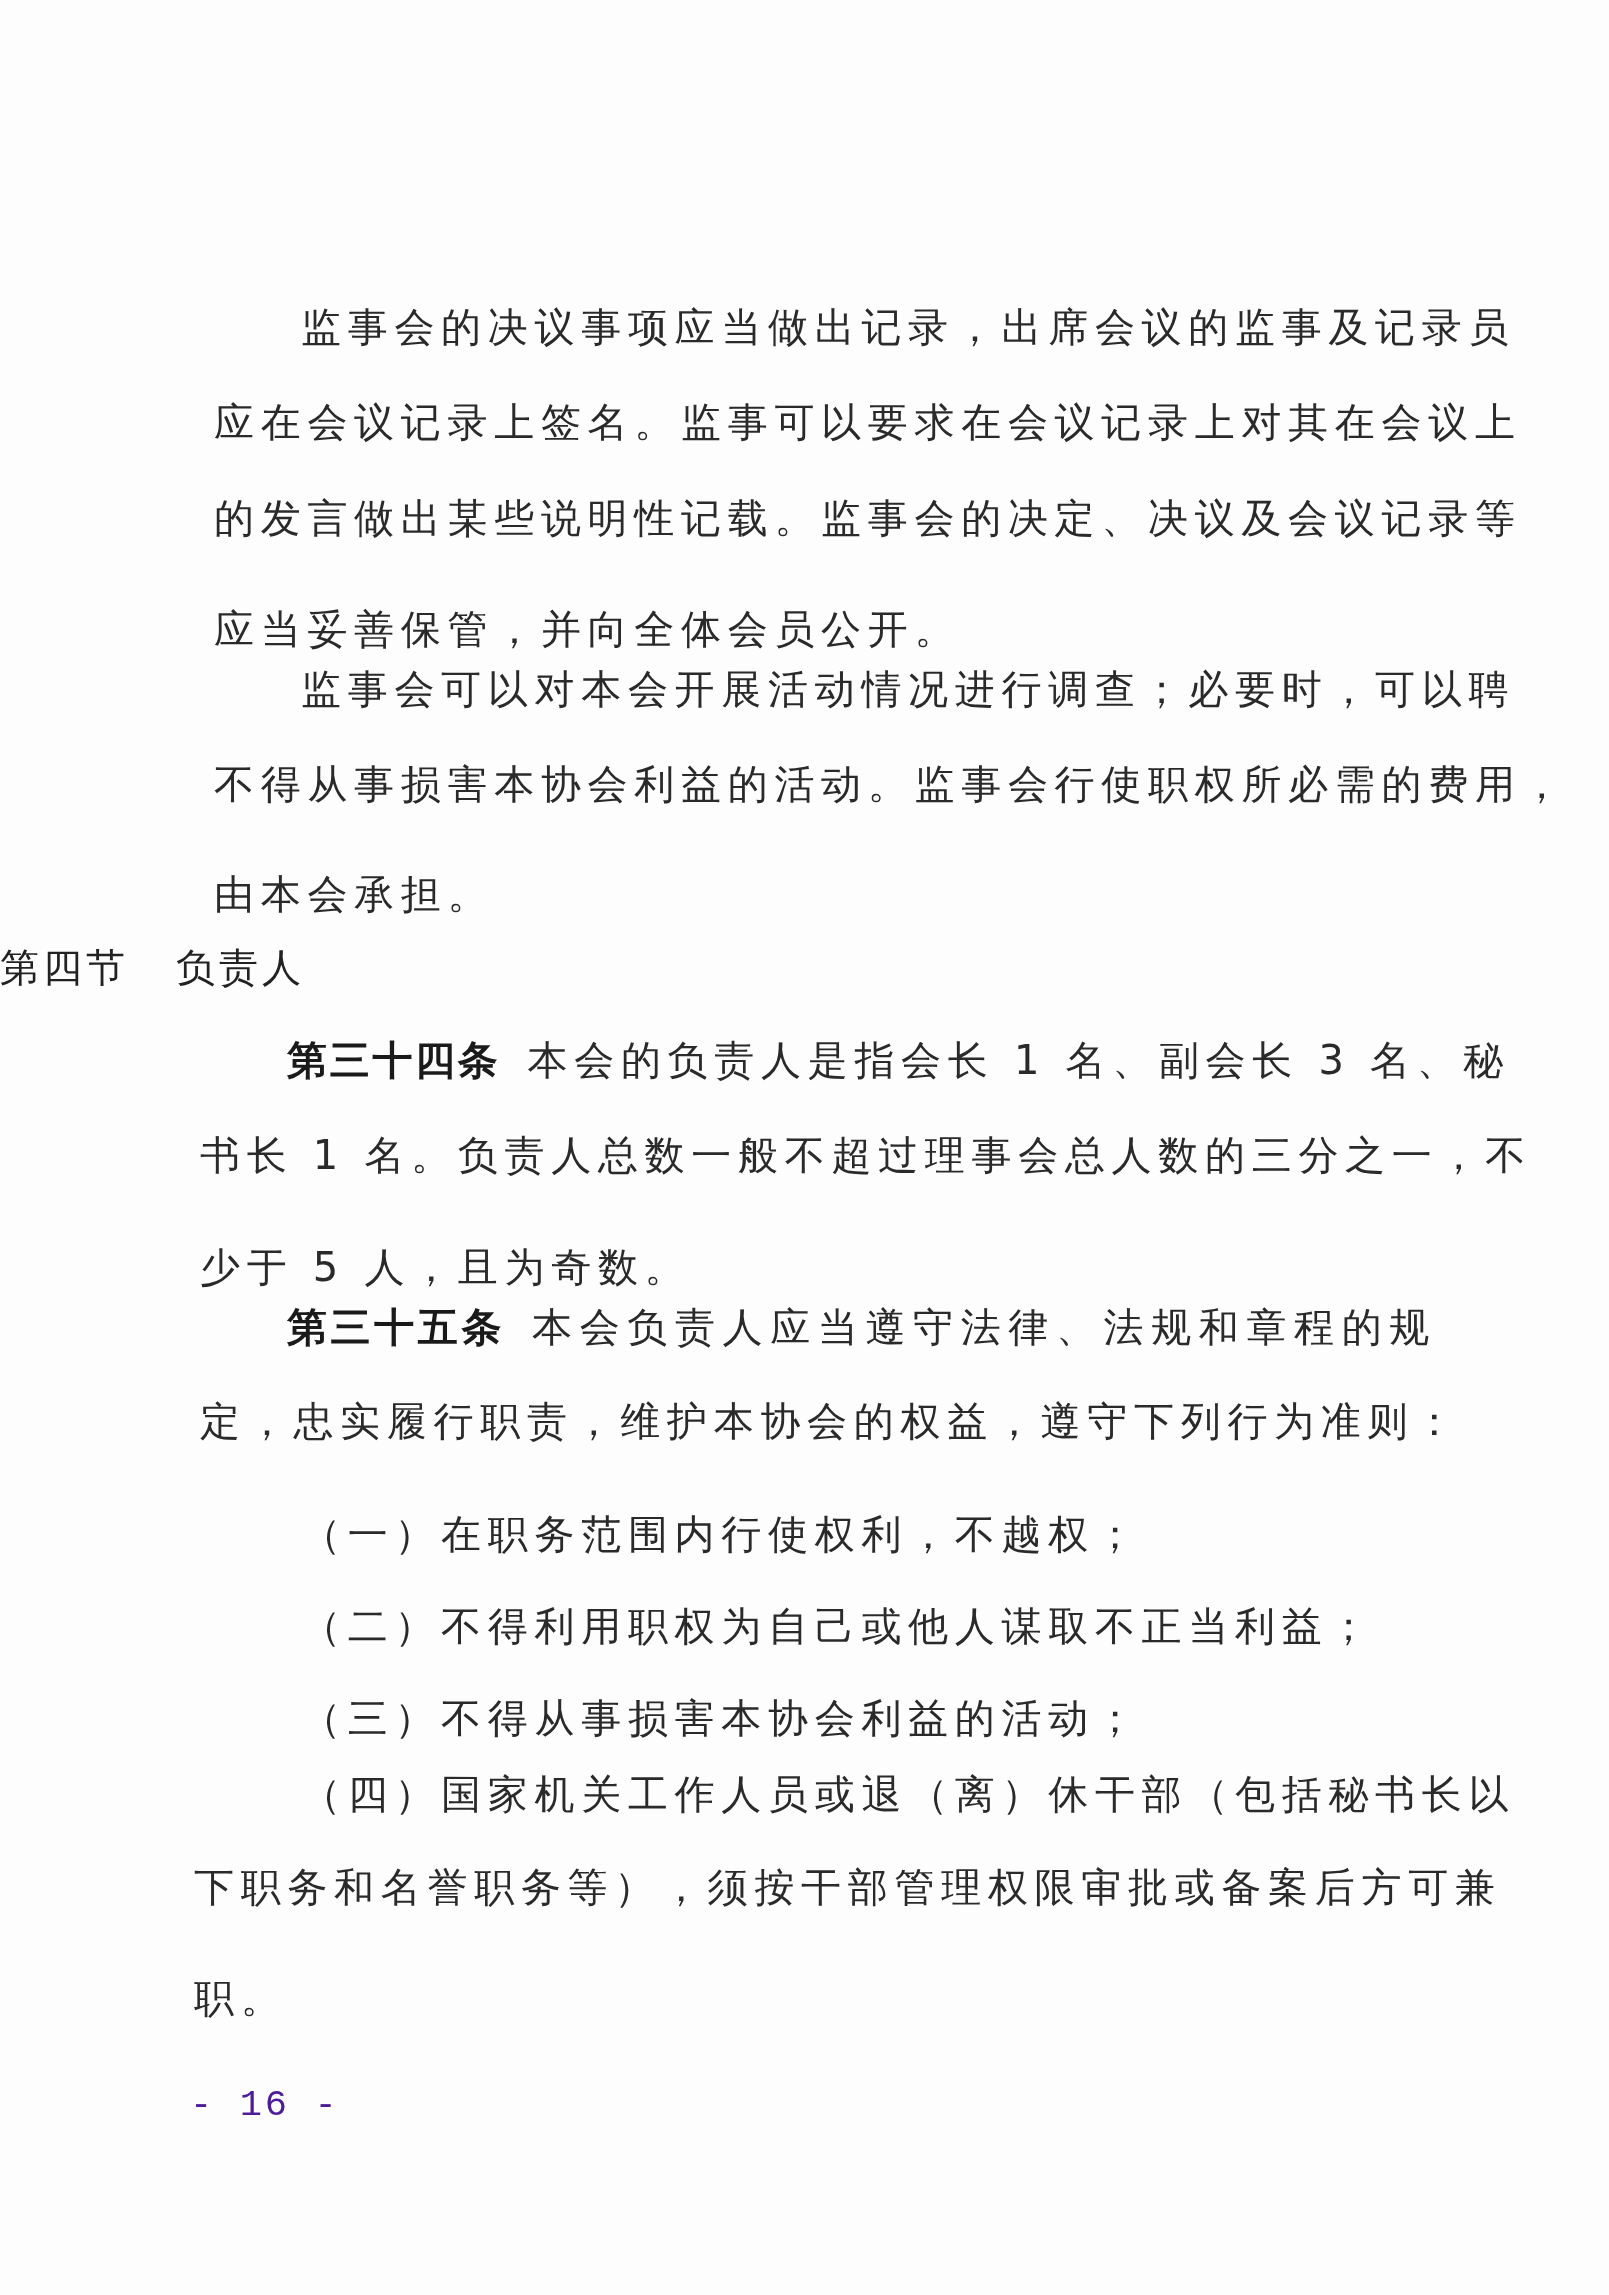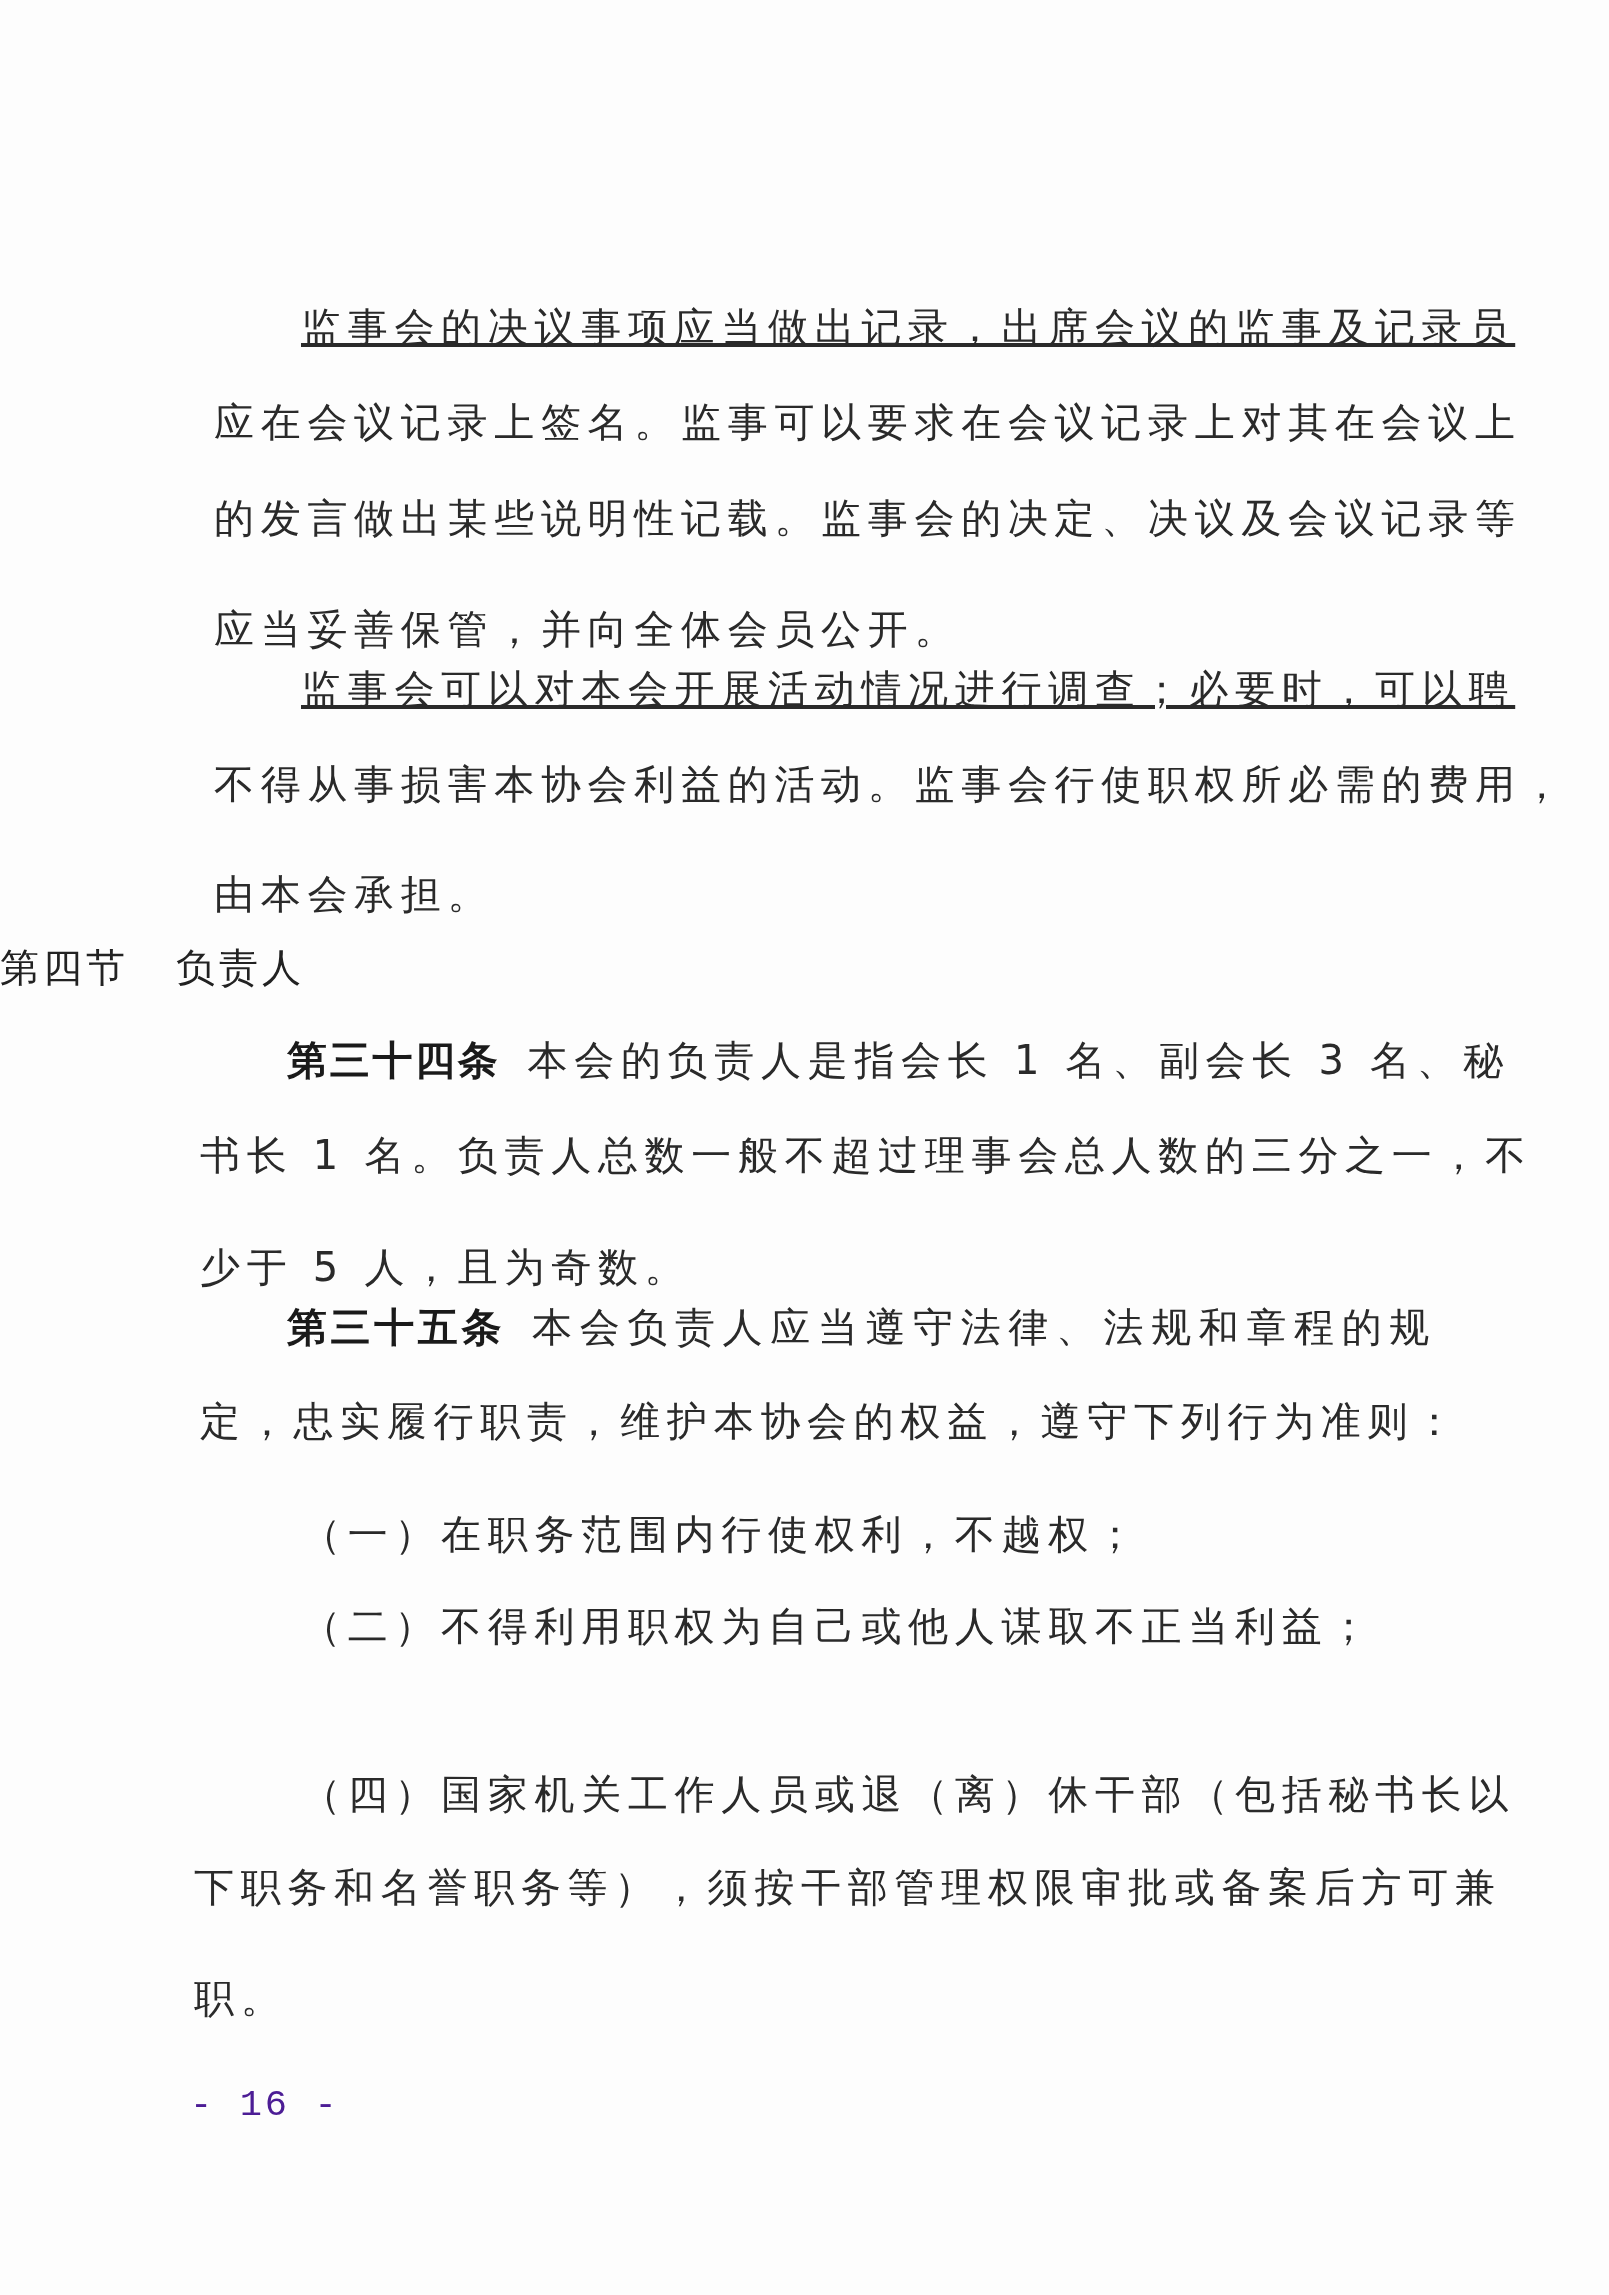--- a/index.html
+++ b/index.html
@@ -1,21 +1,21 @@
 <!DOCTYPE html>
 <html style="font-size:10.7px"><head>
 <meta charset="utf-8">
 <style>
   html, body { margin: 0; padding: 0; background: #ffffff; }
   body { width: 1609px; height: 2295px; position: relative; overflow: hidden;
          font-family: "DejaVu Sans", "Liberation Sans", sans-serif; color: #2a2a2a; }
   .page { position: absolute; left: 0; top: 0; width: 1609px; height: 2295px; background: #fdfdfd; }
   .line { position: absolute; left: 214px; width: 1223px; font-size: 40px; line-height: 53px;
           letter-spacing: 6.7px; white-space: nowrap; text-align: justify; text-align-last: justify; }
-  .indent { left: 301px; width: 1136px; text-decoration: underline; }
+  .indent { left: 301px; width: 1136px; }
   .last { text-align-last: left; margin-top: 18px; }
   .bold { font-weight: bold; color: #1a1a1a; letter-spacing: 2.7px; margin-right: 27px; }
   .section-title { position: absolute; left: 0; width: 1609px; text-align: left; font-size: 39px;
                    line-height: 53px; letter-spacing: 4px; color: #222; }
   .section-title .gap { display: inline-block; width: 47px; }
   .pagenum { position: absolute; left: 190px; top: 2084px; font-family: Liberation Mono, monospace;
              font-size: 37px; color: #4c1d95; letter-spacing: 2.7px; }
 </style>
 </head>
 <body>
@@ -41,19 +41,20 @@
   <div class="line" style="top:1129px; left:200px; width:1236px;">书长 1 名。负责人总数一般不超过理事会总人数的三分之一，不</div>
   <div class="line last" style="top:1223px; left:200px;">少于 5 人，且为奇数。</div>
 
   <div class="line" style="top:1301px; left:287px; width:1149px;">
     <span class="bold">第三十五条</span><span>本会负责人应当遵守法律、法规和章程的规</span>
   </div>
   <div class="line" style="top:1395px; left:200px; width:1203px;">定，忠实履行职责，维护本协会的权益，遵守下列行为准则：</div>
 
   <div class="line last" style="top:1490px; left:301px;">（一）在职务范围内行使权利，不越权；</div>
   <div class="line last" style="top:1582px; left:301px;">（二）不得利用职权为自己或他人谋取不正当利益；</div>
+  <div class="line last" style="top:1674px; left:301px;">（三）不得从事损害本协会利益的活动；</div>
   <div class="line" style="top:1768px; left:301px; width:1122px;">（四）国家机关工作人员或退（离）休干部（包括秘书长以</div>
   <div class="line" style="top:1861px; left:194px; width:1229px;">下职务和名誉职务等），须按干部管理权限审批或备案后方可兼</div>
   <div class="line last" style="top:1954px; left:194px;">职。</div>
 
   <div class="pagenum">- 16 -</div>
 </div>
 
 
 </body></html>

